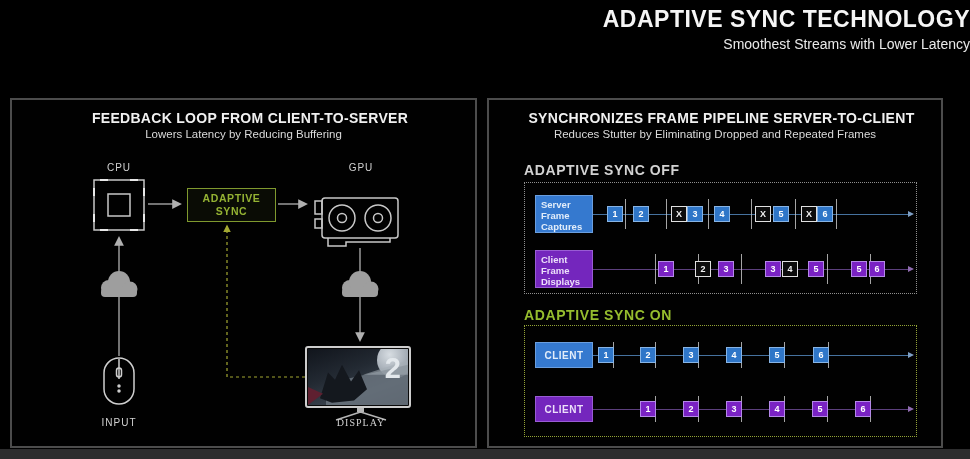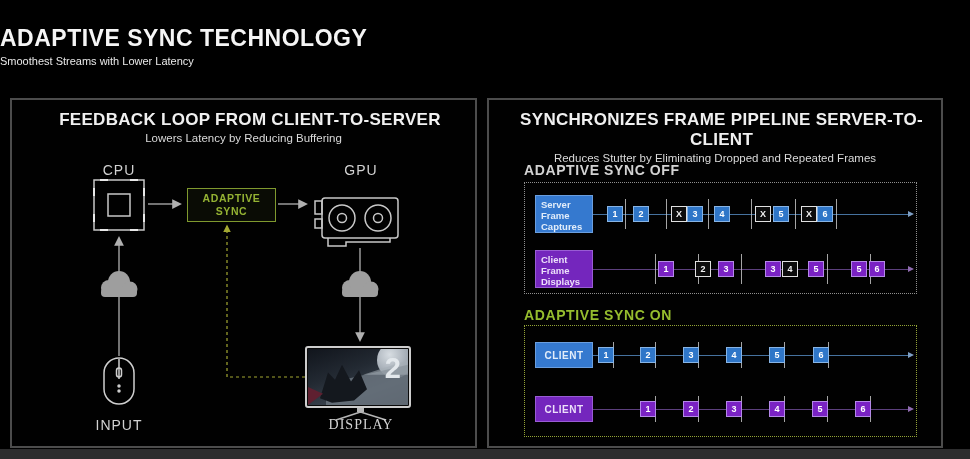--- a/index.html
+++ b/index.html
@@ -1,34 +1,34 @@
 <!DOCTYPE html>
 <html><head>
 <meta charset="utf-8">
 <style>
   html,body{margin:0;padding:0;background:#000;width:970px;height:459px;overflow:hidden;
     font-family:"Liberation Sans",sans-serif;}
   .stage{position:relative;width:970px;height:459px;background:#000;}
 
   
-  .header{position:absolute;top:6px;left:0;width:100%;text-align:left;margin-top:19px;}
+  .header{position:absolute;top:6px;left:0;width:100%;text-align:right;}
   .main-title{font-size:23px;font-weight:700;color:#f5f5f5;letter-spacing:.5px;}
-  .main-subtitle{font-size:11px;color:#e9e9e9;margin-top:3px;}
+  .main-subtitle{font-size:14px;color:#e9e9e9;margin-top:3px;}
 
   
   .panel{position:absolute;top:98px;height:350px;background:#010101;border:2px solid #4c4c4c;box-sizing:border-box;}
   .panel-left{left:10px;width:467px;}
   .panel-right{left:487px;width:456px;}
-  .panel-title{margin-top:10px;text-align:center;font-size:17px;font-weight:700;color:#f0f0f0;letter-spacing:.3px;padding-left:13px;}
+  .panel-title{margin-top:10px;text-align:center;font-size:14px;font-weight:700;color:#f0f0f0;letter-spacing:.3px;padding-left:13px;}
   .panel-subtitle{text-align:center;font-size:11.5px;color:#dadada;margin-top:2px;}
 
   
   .diagram{position:absolute;inset:0;}
   .diagram svg{position:absolute;left:0;top:0;}
-  .dev-label{position:absolute;font-size:14px;color:#d2d2d2;letter-spacing:1px;transform:translateX(-50%);}
+  .dev-label{position:absolute;font-size:10px;color:#d2d2d2;letter-spacing:1px;transform:translateX(-50%);}
   .as-box{position:absolute;left:175px;top:88px;width:87px;height:32px;border:1px solid #7f992e;
     background:#0a0c05;display:flex;flex-direction:column;align-items:center;justify-content:center;
     color:#94b233;font-size:10.5px;font-weight:700;letter-spacing:.6px;line-height:1.2;}
   .monitor{position:absolute;left:293px;top:246px;width:106px;height:62px;border:2px solid #cdcdcd;
     border-radius:3px;background:#0a0a0a;box-sizing:border-box;overflow:hidden;}
   .screen{position:absolute;inset:1px;background:linear-gradient(160deg,#11151c 0%,#232a33 40%,#39424d 70%,#262d36 100%);overflow:hidden;}
   .moon{position:absolute;right:-5px;top:-7px;width:36px;height:36px;border-radius:50%;
     background:radial-gradient(circle at 35% 35%,#d7dde2,#939ca6 70%);}
   .slope{position:absolute;inset:0;background:#6e7882;opacity:.8;
     clip-path:polygon(18% 62%,100% 28%,100% 100%,18% 100%);}

